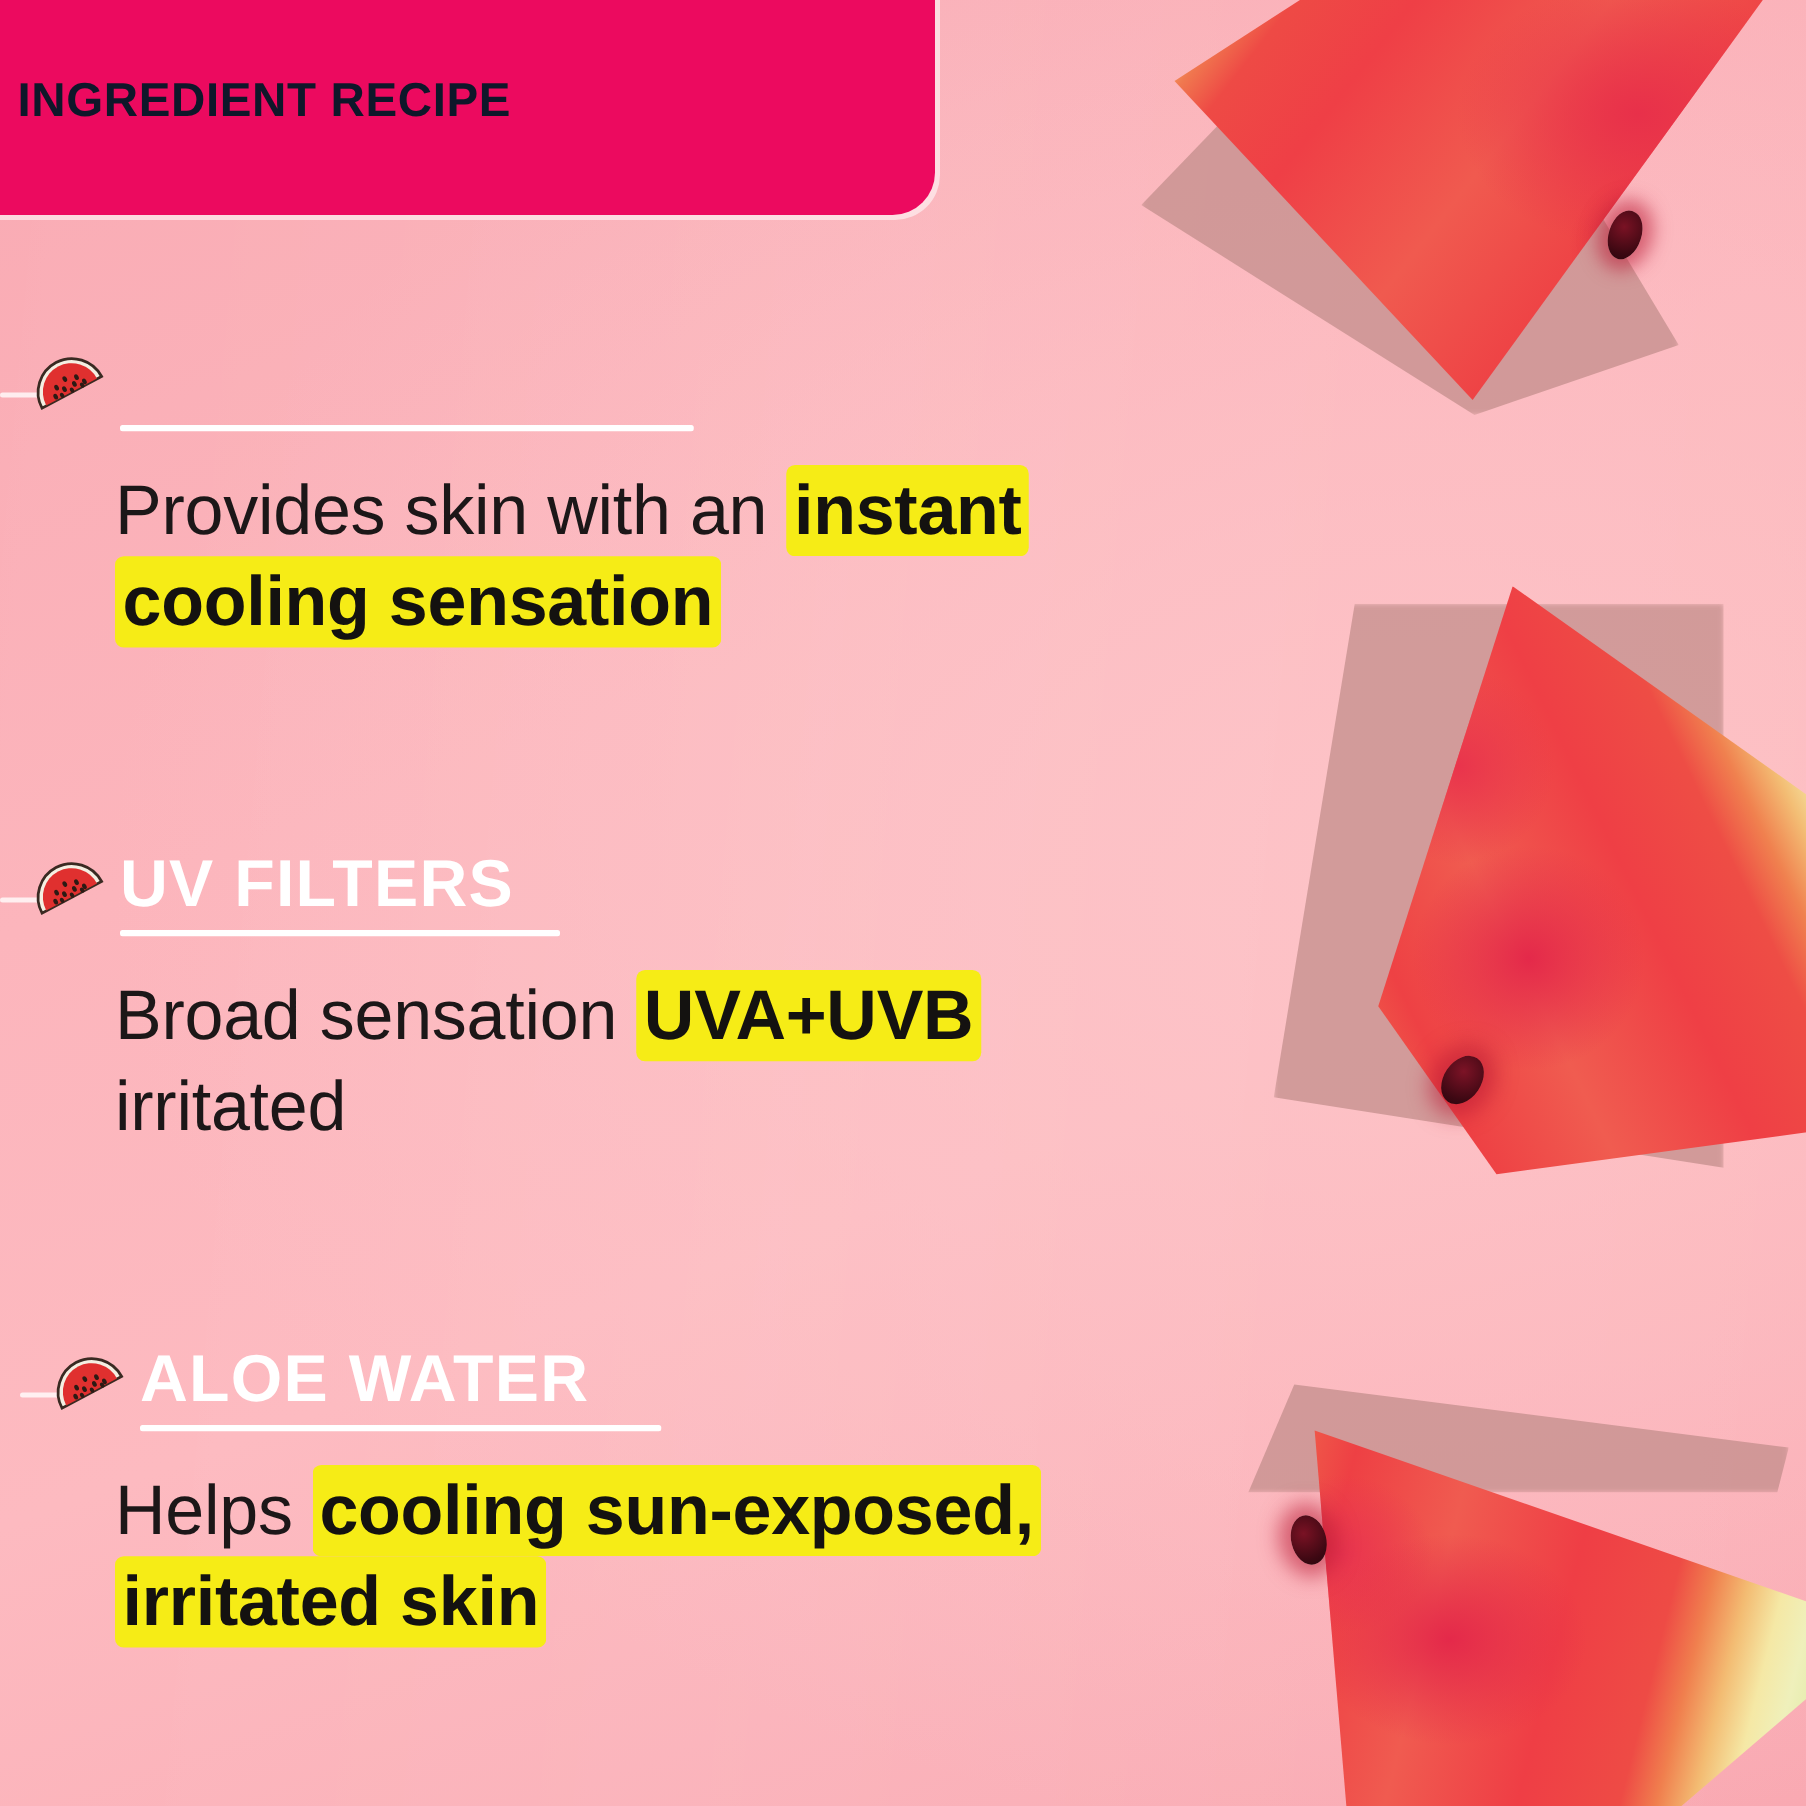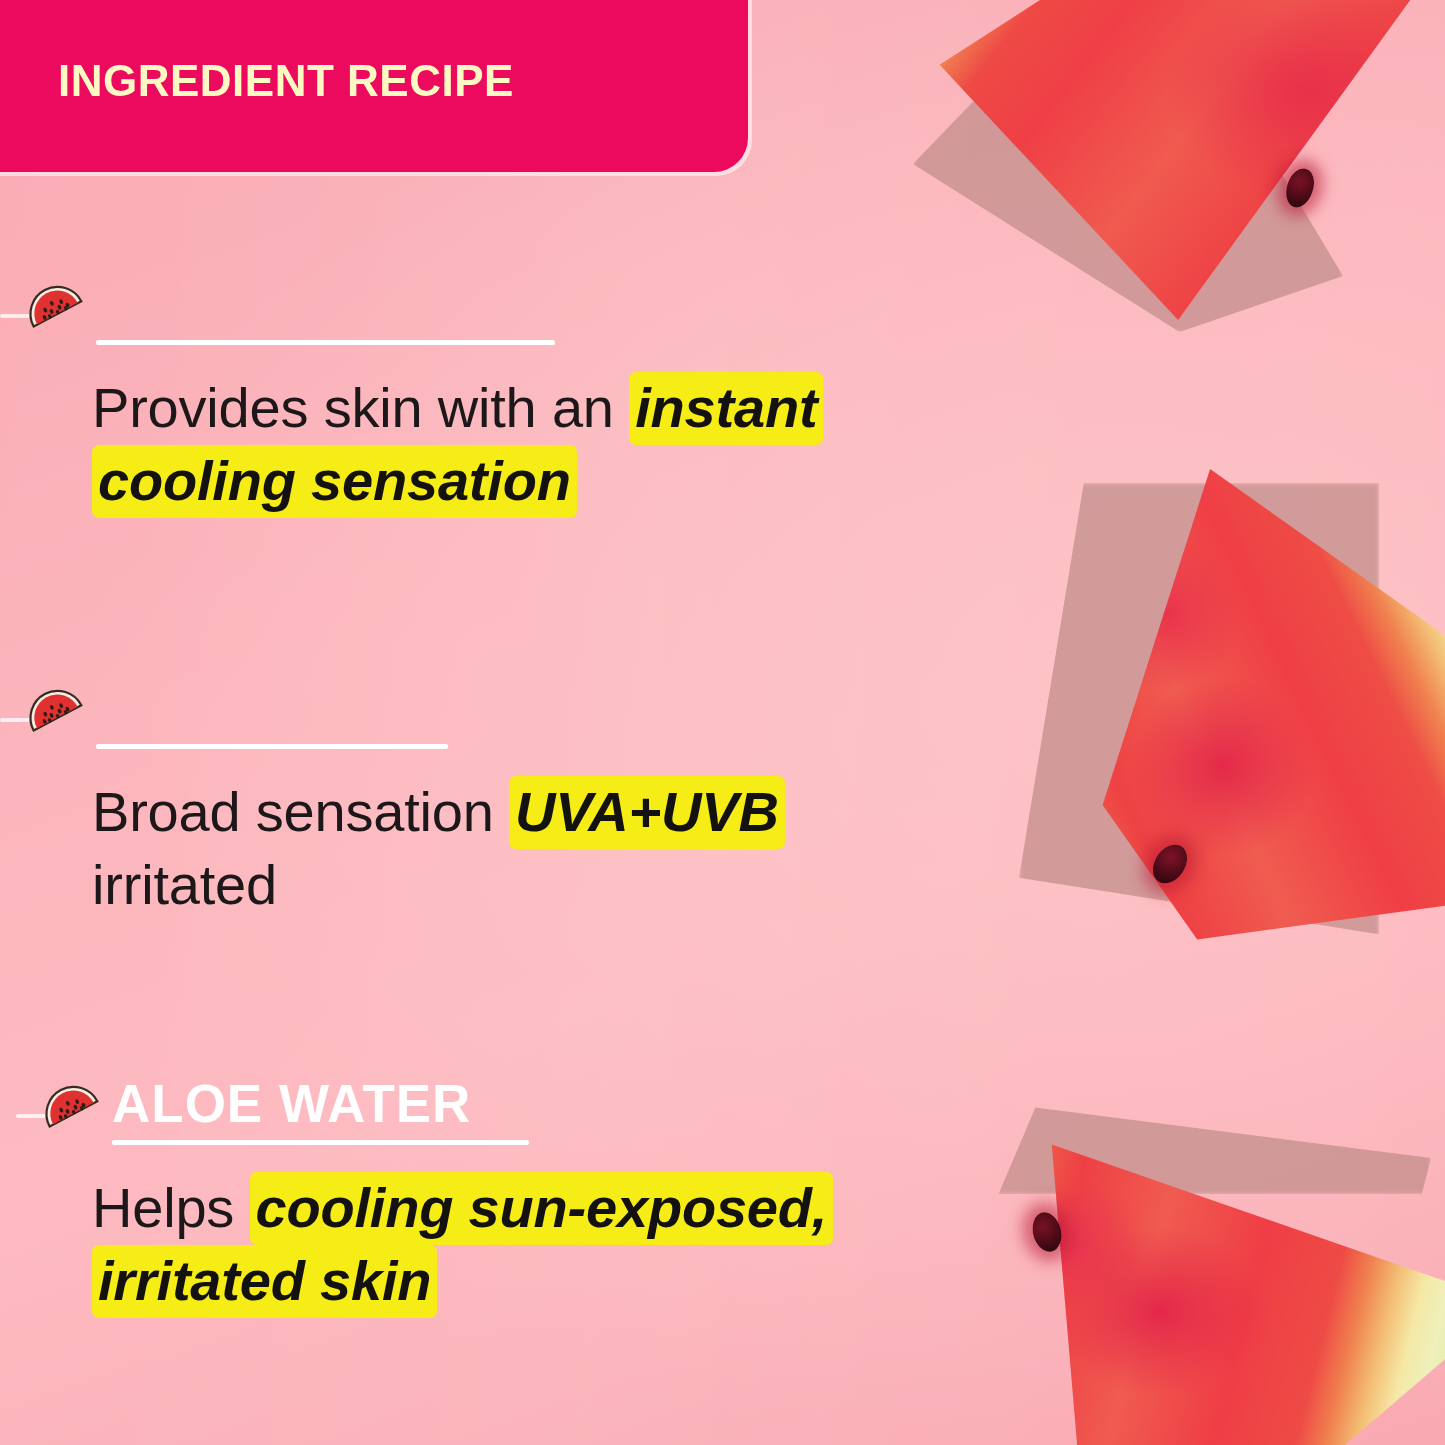--- a/index.html
+++ b/index.html
@@ -45,24 +45,24 @@
     top: -16px;
     width: 788px;
     height: 188px;
     background: #ec0a5f;
     border-bottom-right-radius: 34px;
     box-shadow: 2px 2px 0 2px rgba(255,255,255,0.55);
     display: flex;
     align-items: center;
   }
   .banner-title {
-    margin-left: 98px;
+    margin-left: 54px;
     margin-top: 6px;
-    color: #fef9c3;
-    font-size: 44px;
+    color: #0f172a;
+    font-size: 38px;
     font-weight: 700;
     letter-spacing: 0.5px;
     line-height: 1;
     white-space: nowrap;
   }
 
   
   .content {
     position: absolute;
     left: 0;
@@ -136,21 +136,20 @@
   }
   .hl {
     background: #f6ec16;
     color: #141210;
     font-weight: 700;
     padding: 4px 6px 6px 6px;
     border-radius: 7px;
     box-decoration-break: clone;
     -webkit-box-decoration-break: clone;
     line-height: 1.30;
-    font-style: italic;
   }
 
   
   .melon-photo { position: absolute; }
 
   .melon-shadow {
     position: absolute;
     background: #c18d8a;
     opacity: .72;
     filter: blur(2px);
@@ -310,20 +309,21 @@
                 <ellipse cx="31" cy="31" rx="1.7" ry="2.4"></ellipse>
                 <ellipse cx="40" cy="31" rx="1.7" ry="2.4"></ellipse>
                 <ellipse cx="48" cy="33" rx="1.7" ry="2.4"></ellipse>
                 <ellipse cx="27" cy="34.5" rx="1.6" ry="2.2"></ellipse>
                 <ellipse cx="36" cy="34.5" rx="1.6" ry="2.2"></ellipse>
                 <ellipse cx="45" cy="34.8" rx="1.6" ry="2.2"></ellipse>
               </g>
             </g>
           </svg>
         </span>
+        <div class="heading">UV FILTERS</div>
         <div class="head-underline ul-2"></div>
       </div>
       <div class="body-text"><span>Broad sensation </span><span class="hl">UVA+UVB</span><span> irritated</span></div>
     </div>
 
     <div class="block block-3">
       <div class="head-row">
         <div class="lead-line"></div>
         <span class="melon-icon">
           <svg viewBox="0 0 70 70" width="70" height="70" aria-hidden="true">

